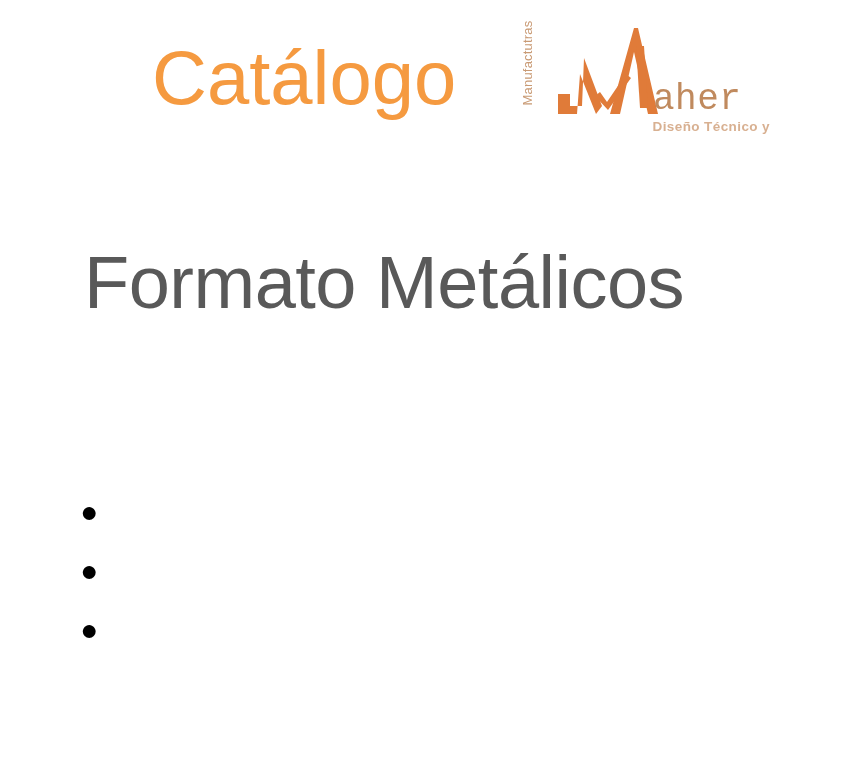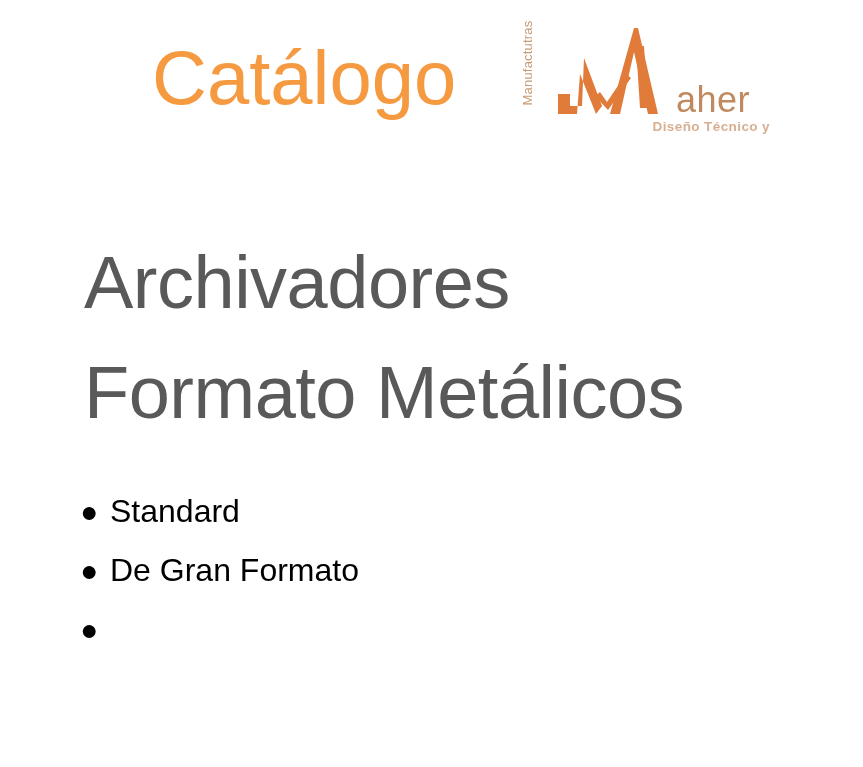--- a/index.html
+++ b/index.html
@@ -85,28 +85,27 @@
     left: 52px;
     top: 0px;
     width: 115px;
     height: 98px;
   }
 
   .logo-aher {
     position: absolute;
     left: 155px;
     top: 58px;
-    font-family: Liberation Sans, sans-serif;
+    font-family: Liberation Mono, monospace;
     font-size: 36px;
     font-weight: 400;
     line-height: 40px;
     color: #c08a5e;
     letter-spacing: 0.5px;
     white-space: nowrap;
-    margin-left: 23px;
   }
 
   .logo-tagline {
     position: absolute;
     left: 0px;
     top: 96px;
     width: 272px;
     text-align: right;
     font-family: "Liberation Sans", sans-serif;
     font-size: 13.5px;
@@ -202,31 +201,28 @@
       </div>
 
       <div class="logo-tagline">
         <span class="tl-line">Diseño Técnico y</span>
       </div>
 
     </div>
   </div>
 
   <div class="headings">
-    <div class="heading-line">Archivadores</div>
     <div class="heading-line">Formato Metálicos</div>
   </div>
 
   <ul class="bullet-list">
     <li class="bullet-item">
       <span class="bullet-dot">●</span>
-      <span class="bullet-label">Standard</span>
     </li>
     <li class="bullet-item">
       <span class="bullet-dot">●</span>
-      <span class="bullet-label">De Gran Formato</span>
     </li>
     <li class="bullet-item">
       <span class="bullet-dot">●</span>
     </li>
   </ul>
 
 </div>
 
 </body></html>

